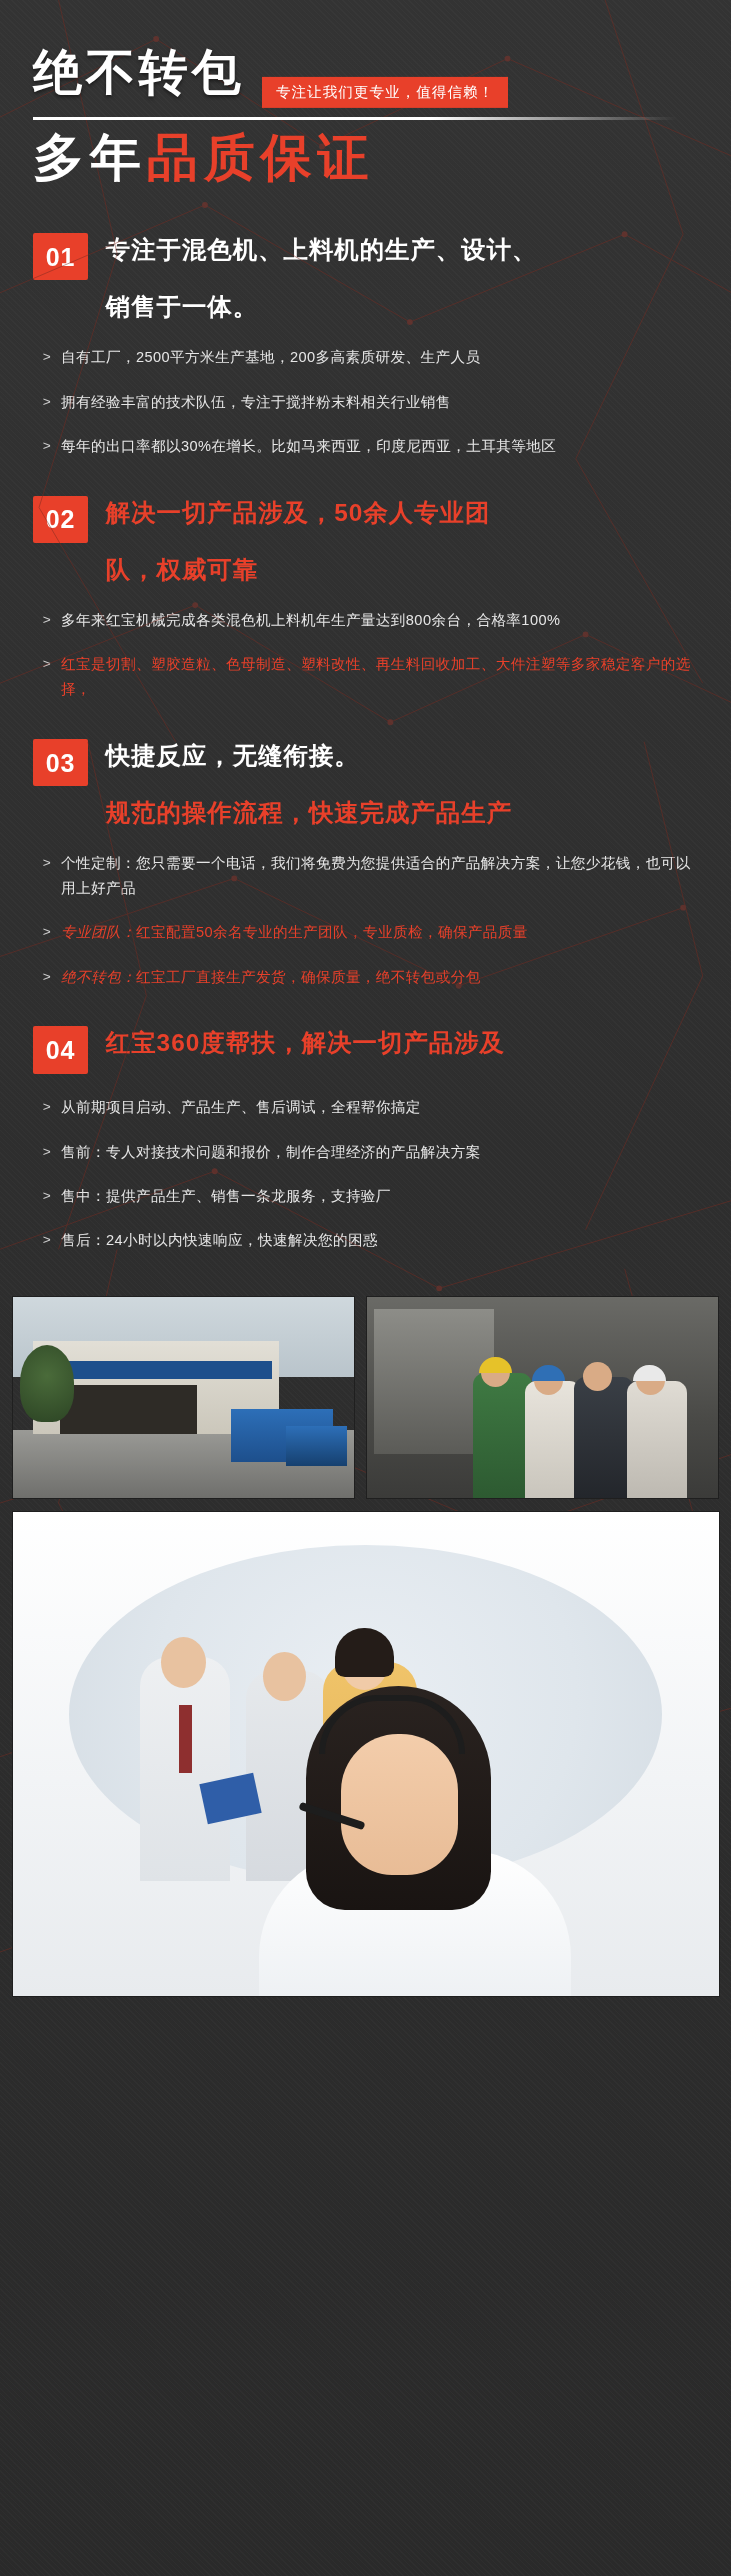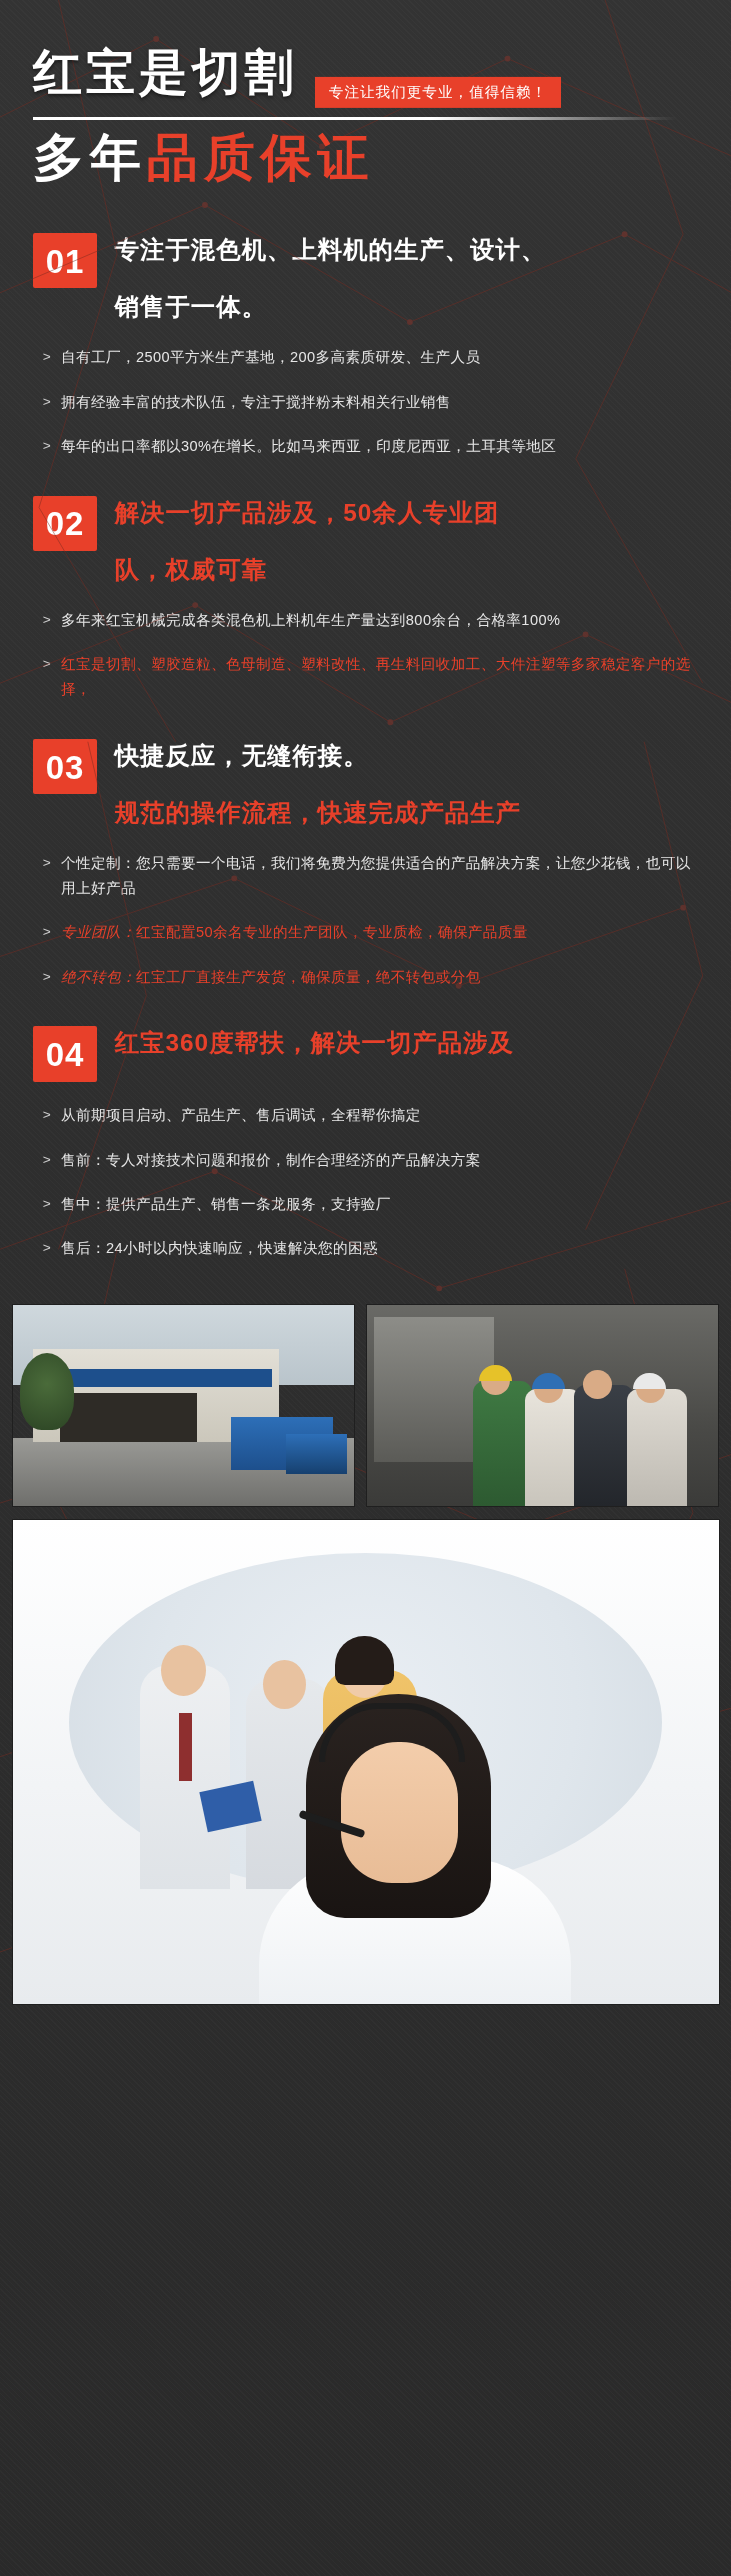--- a/index.html
+++ b/index.html
@@ -77,21 +77,21 @@
   .section { margin-bottom: 37px; }
   .sec-head {
     display: flex;
     align-items: flex-start;
     gap: 17.6px;
   }
   .sec-num {
     flex: 0 0 auto;
     background: #e8402a;
     color: #ffffff;
-    font-size: 33px;
+    font-size: 25px;
     font-weight: bold;
     line-height: 1;
     padding: 11.7px 12.7px 10.7px 12.7px;
     letter-spacing: 1px;
     border-radius: 2px;
   }
   .sec-title {
     font-size: 24.4px;
     font-weight: bold;
     line-height: 1.35;
@@ -227,21 +227,21 @@
         <circle cx="520" cy="1570" r="3"></circle>
       <circle cx="230" cy="1720" r="3"></circle>
         <circle cx="460" cy="1830" r="3"></circle>
       <circle cx="200" cy="1930" r="3"></circle>
         <circle cx="430" cy="2040" r="3"></circle>
     </g>
   </svg>
 
   <div class="header">
     <div class="brand-row">
-      <div class="brand-title">红宝是切割</div>
+      <div class="brand-title">绝不转包</div>
       <div class="brand-tagline">专注让我们更专业，值得信赖！</div>
     </div>
     <div class="brand-rule"></div>
     <div class="brand-sub">
       <span class="wh">多年</span><span class="rd">品质保证</span>
     </div>
   </div>
 
   <div class="sections">
 

